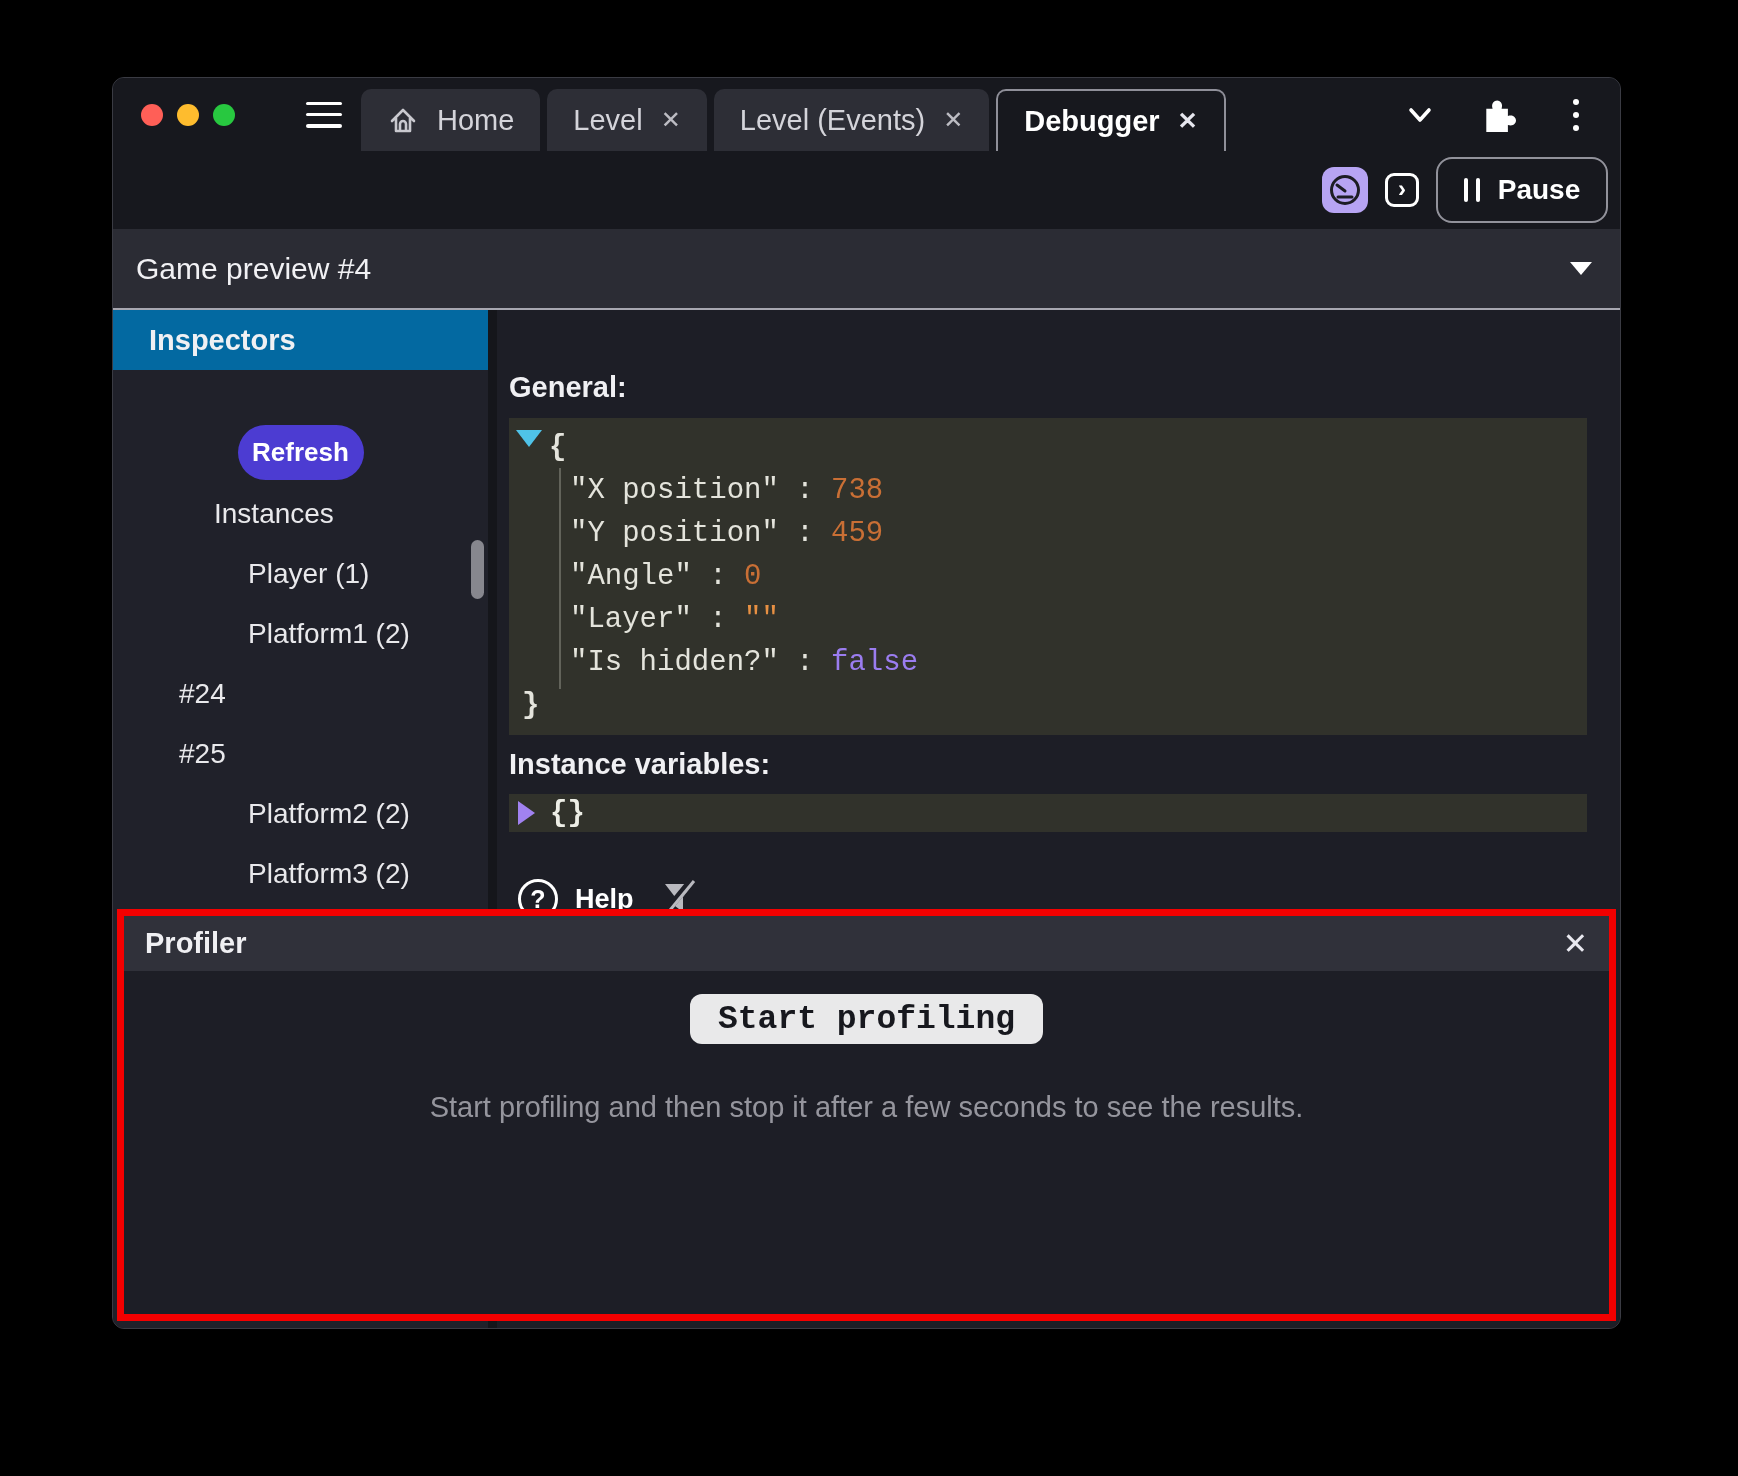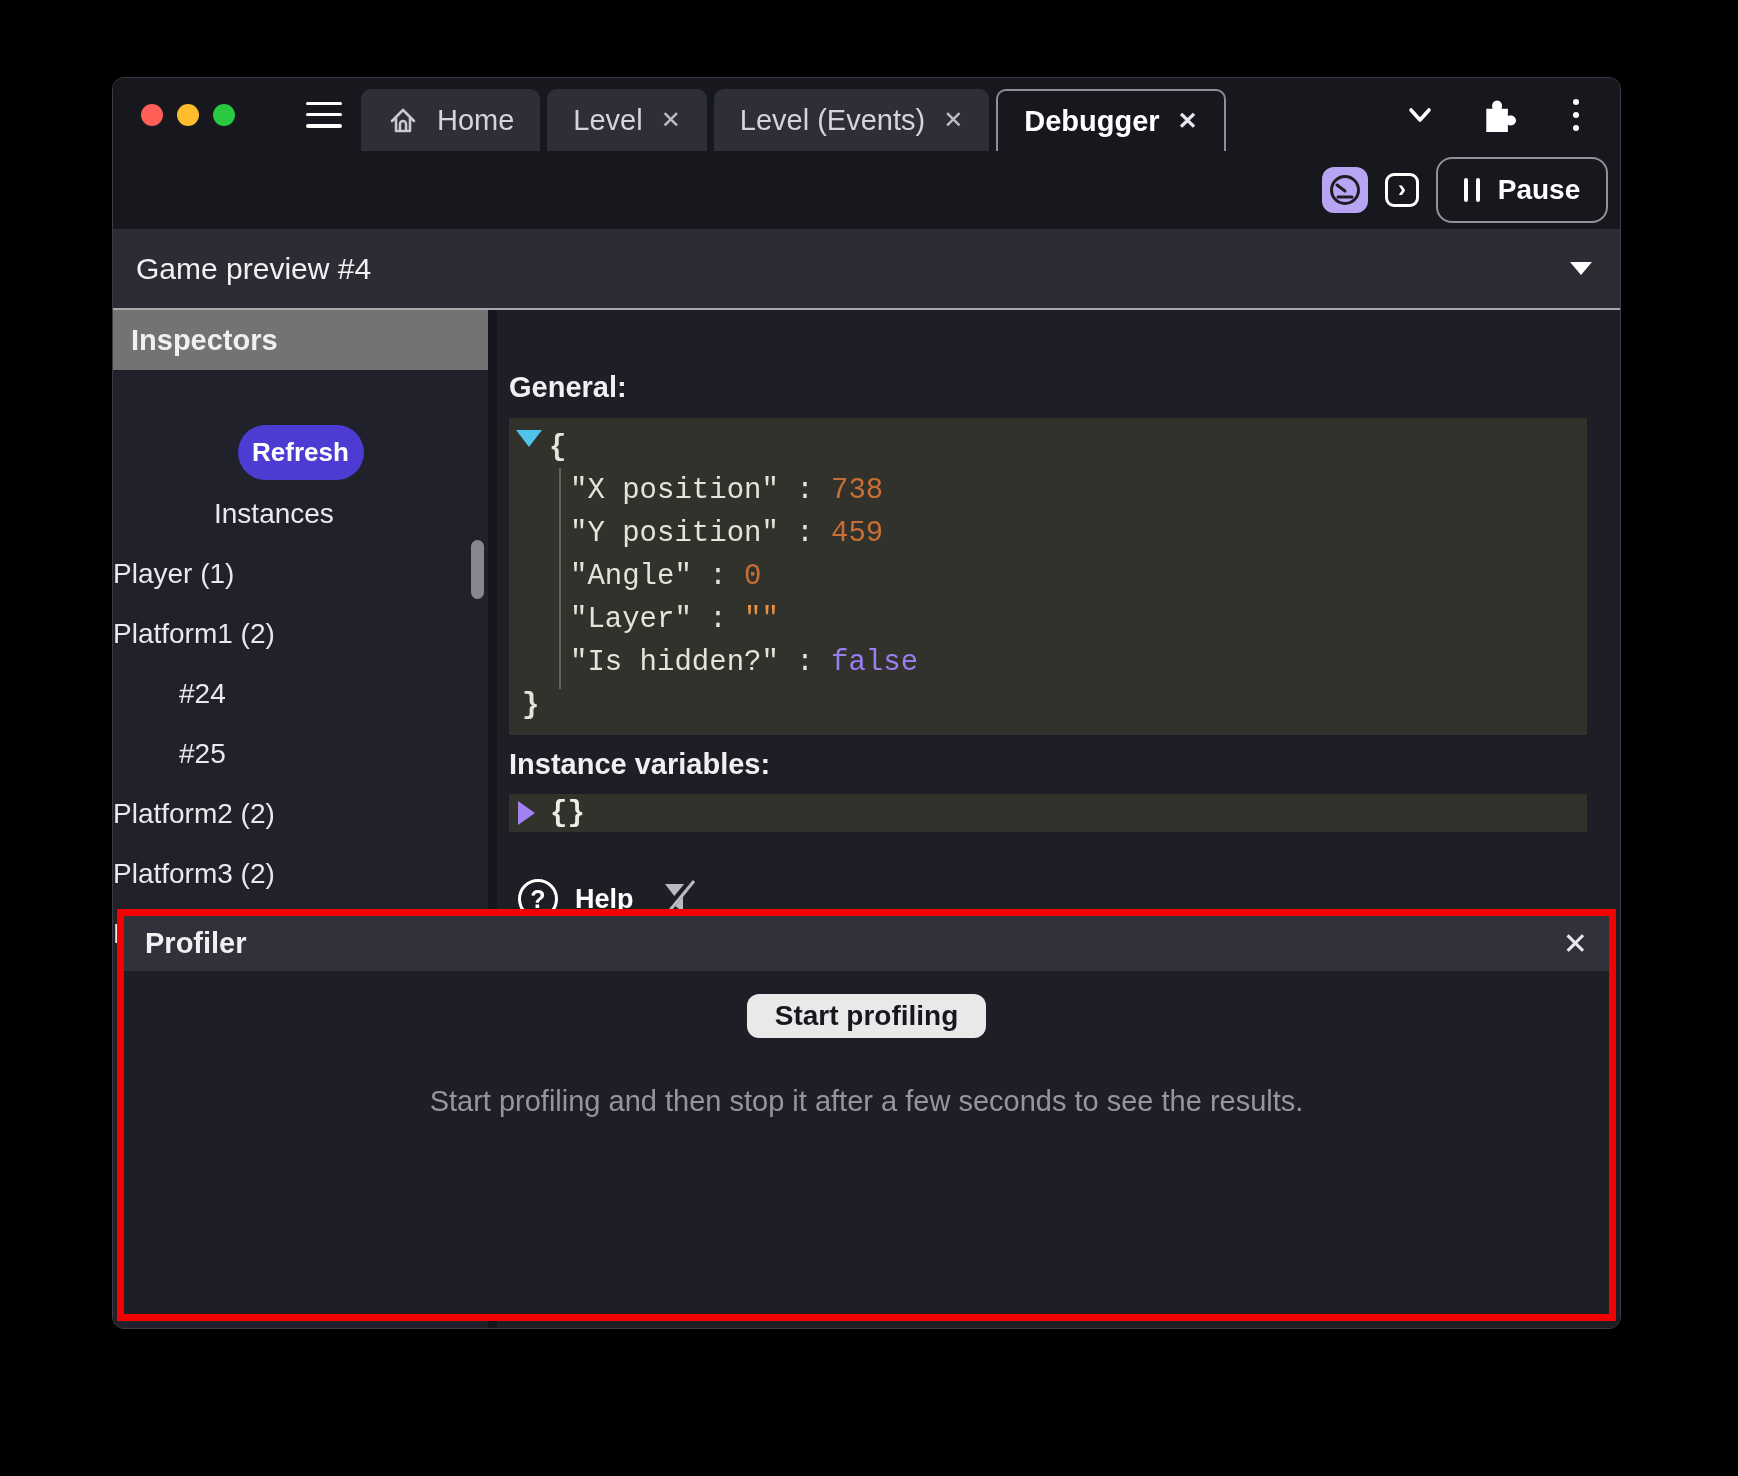--- a/index.html
+++ b/index.html
@@ -40,29 +40,29 @@
   .pause-glyph i { width:4px; height:24px; background:#fff; border-radius:2px; }
 
   
   .preview-bar { height:81px; background:#2b2c34; border-bottom:2px solid #a7a7b0; display:flex; align-items:center; padding:0 28px 0 23px; flex:0 0 auto; }
   .preview-title { font-size:30px; font-weight:normal; color:#f1f1f4; }
   .tri-down { width:0; height:0; border-left:11px solid transparent; border-right:11px solid transparent; border-top:13px solid #fff; cursor:pointer; }
 
   
   .main-row { flex:1; display:flex; min-height:0; }
   .sidebar { width:375px; background:#20212a; display:flex; flex-direction:column; position:relative; }
-  .sidebar-header { height:60px; background:#737373; display:flex; align-items:center; padding-left:18px;
+  .sidebar-header { height:60px; background:#0369a1; display:flex; align-items:center; padding-left:36px;
                     color:#f0f0f3; font-size:29px; font-weight:bold; flex:0 0 auto; }
   .sidebar-body { flex:1; position:relative; overflow:hidden;margin-top:36px; }
   .refresh-btn { display:block; margin:19px auto 0; width:126px; height:55px; border:none; border-radius:28px;
                  background:#4c3cd2; color:#fff; font-size:26px; font-weight:bold; font-family:inherit; cursor:pointer; }
   .inst-list { margin-top:4px; }
   .inst-item { height:60px; display:flex; align-items:center; color:#e9e9ec; font-size:28px; cursor:pointer; }
   .inst-item.lvl0 { padding-left:101px; }
-  .inst-item.lvl1 { }
+  .inst-item.lvl1 { padding-left:135px; }
   .inst-item.lvl2 { padding-left:66px; }
   .sidebar-scroll-thumb { position:absolute; right:4px; top:134px; width:13px; height:59px; border-radius:7px; background:#87878e; cursor:pointer; }
   .divider-col { width:9px; background:#15161b; }
 
   .inspector-panel { flex:1; background:#1d1e26; padding:0 33px 4px 12px; min-width:0;margin-top:44px; }
   .section-label { margin-top:17px; color:#f0f0f3; font-size:29px; font-weight:bold; }
   .json-block { margin-top:14px; background:#31322b; position:relative; padding:8px 0 8px 0;
                 font-family:"Liberation Mono", monospace; font-size:29px; line-height:43px; color:#e4e4dc; }
   .json-guide { position:absolute; left:50px; top:50px; bottom:46px; width:2px; background:#62635a; }
   .tri-expand { position:absolute; left:7px; top:12px; width:0; height:0;
@@ -85,22 +85,22 @@
   .help-label { margin-left:17px; color:#fff; font-size:27px; font-weight:bold; }
   .filter-off { margin-left:26px; }
 
   
   .profiler { position:absolute; left:4px; right:4px; top:831px; bottom:7px; border:7px solid #f30000;
               background:#1d1e26; display:flex; flex-direction:column; }
   .profiler-header { height:55px; background:#30313a; display:flex; align-items:center; padding:0 21px; flex:0 0 auto; }
   .profiler-title { color:#f0f0f3; font-size:29px; font-weight:bold; }
   .profiler-close { margin-left:auto; color:#e9e9f0; font-size:30px; cursor:pointer; line-height:1; }
   .profiler-body { flex:1; display:flex; flex-direction:column; align-items:center; }
-  .start-btn { margin-top:23px; height:44px; padding:0 28px; border:none; border-radius:12px; background:#e9e9ea;
-               color:#17181e; font-size:28px; font-weight:bold; font-family:Liberation Sans, sans-serif; cursor:pointer; }
+  .start-btn { margin-top:23px; height:50px; padding:0 28px; border:none; border-radius:12px; background:#e9e9ea;
+               color:#17181e; font-size:33px; font-weight:bold; font-family:Liberation Mono, monospace; cursor:pointer; }
   .profiler-desc { margin-top:47px; color:#95959d; font-size:29px; }
 
   svg { display:block; }
 </style>
 </head>
 <body>
 
 <div class="window">
 
   <div class="titlebar">

